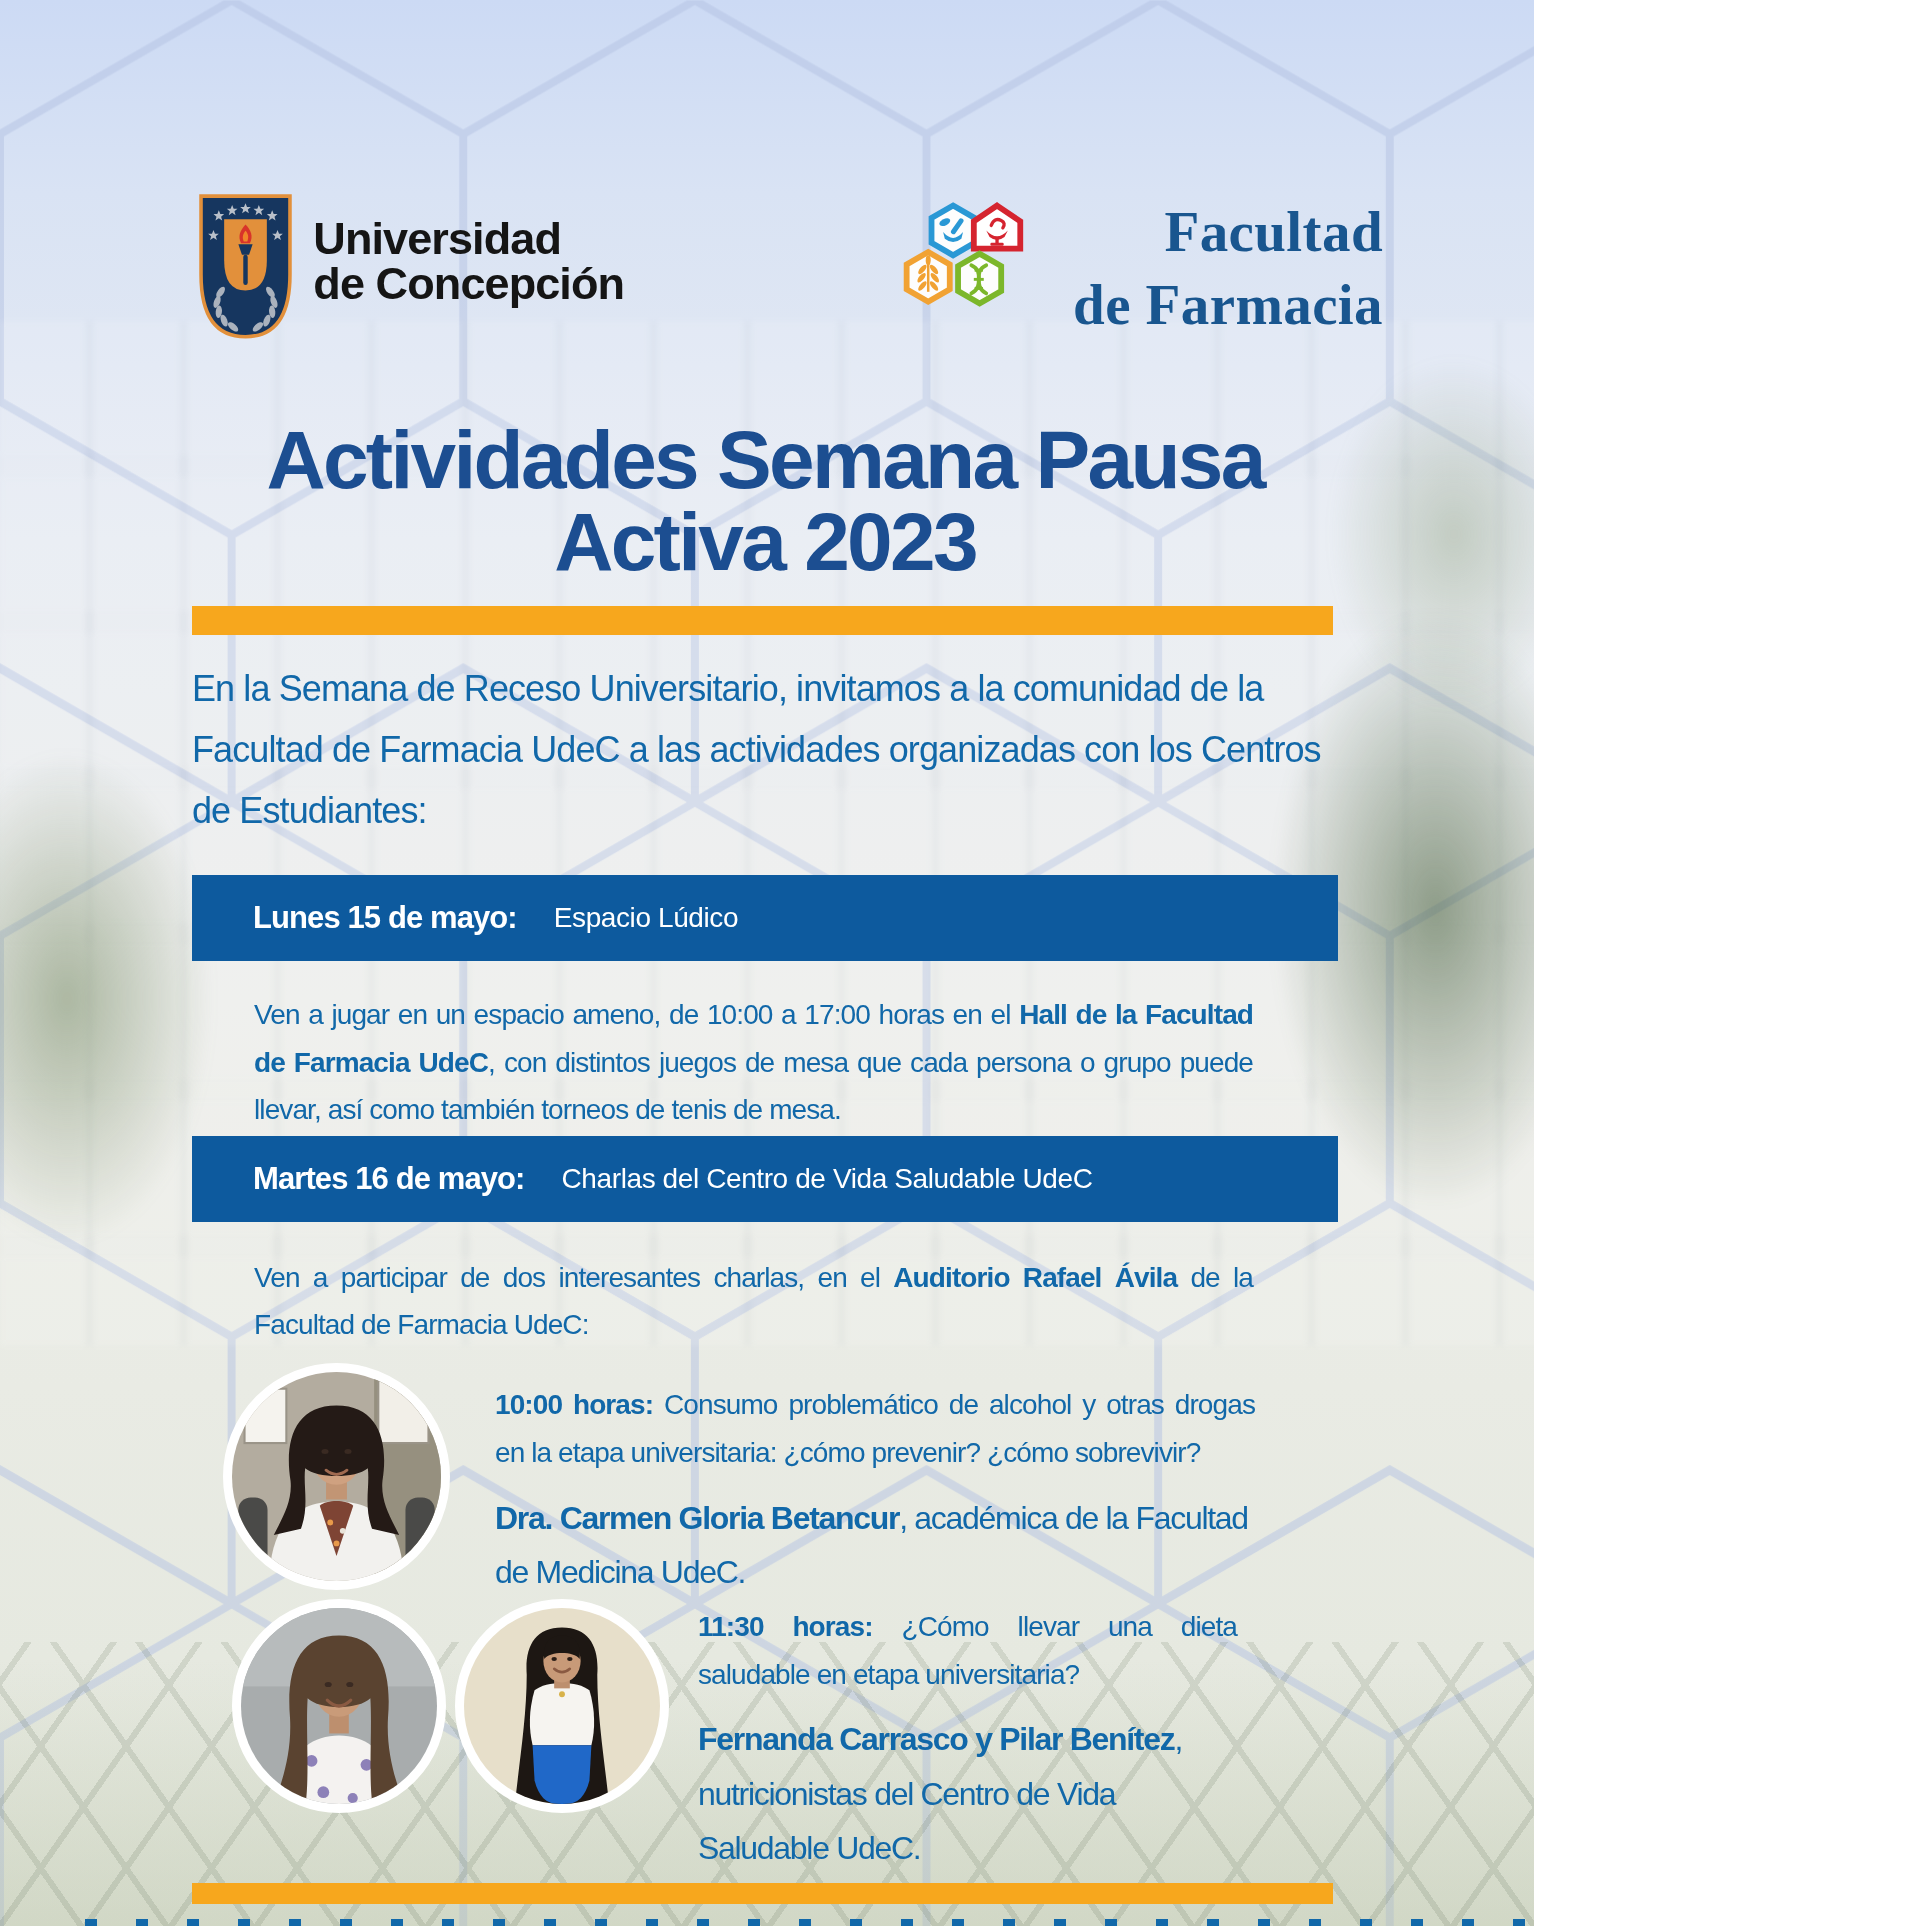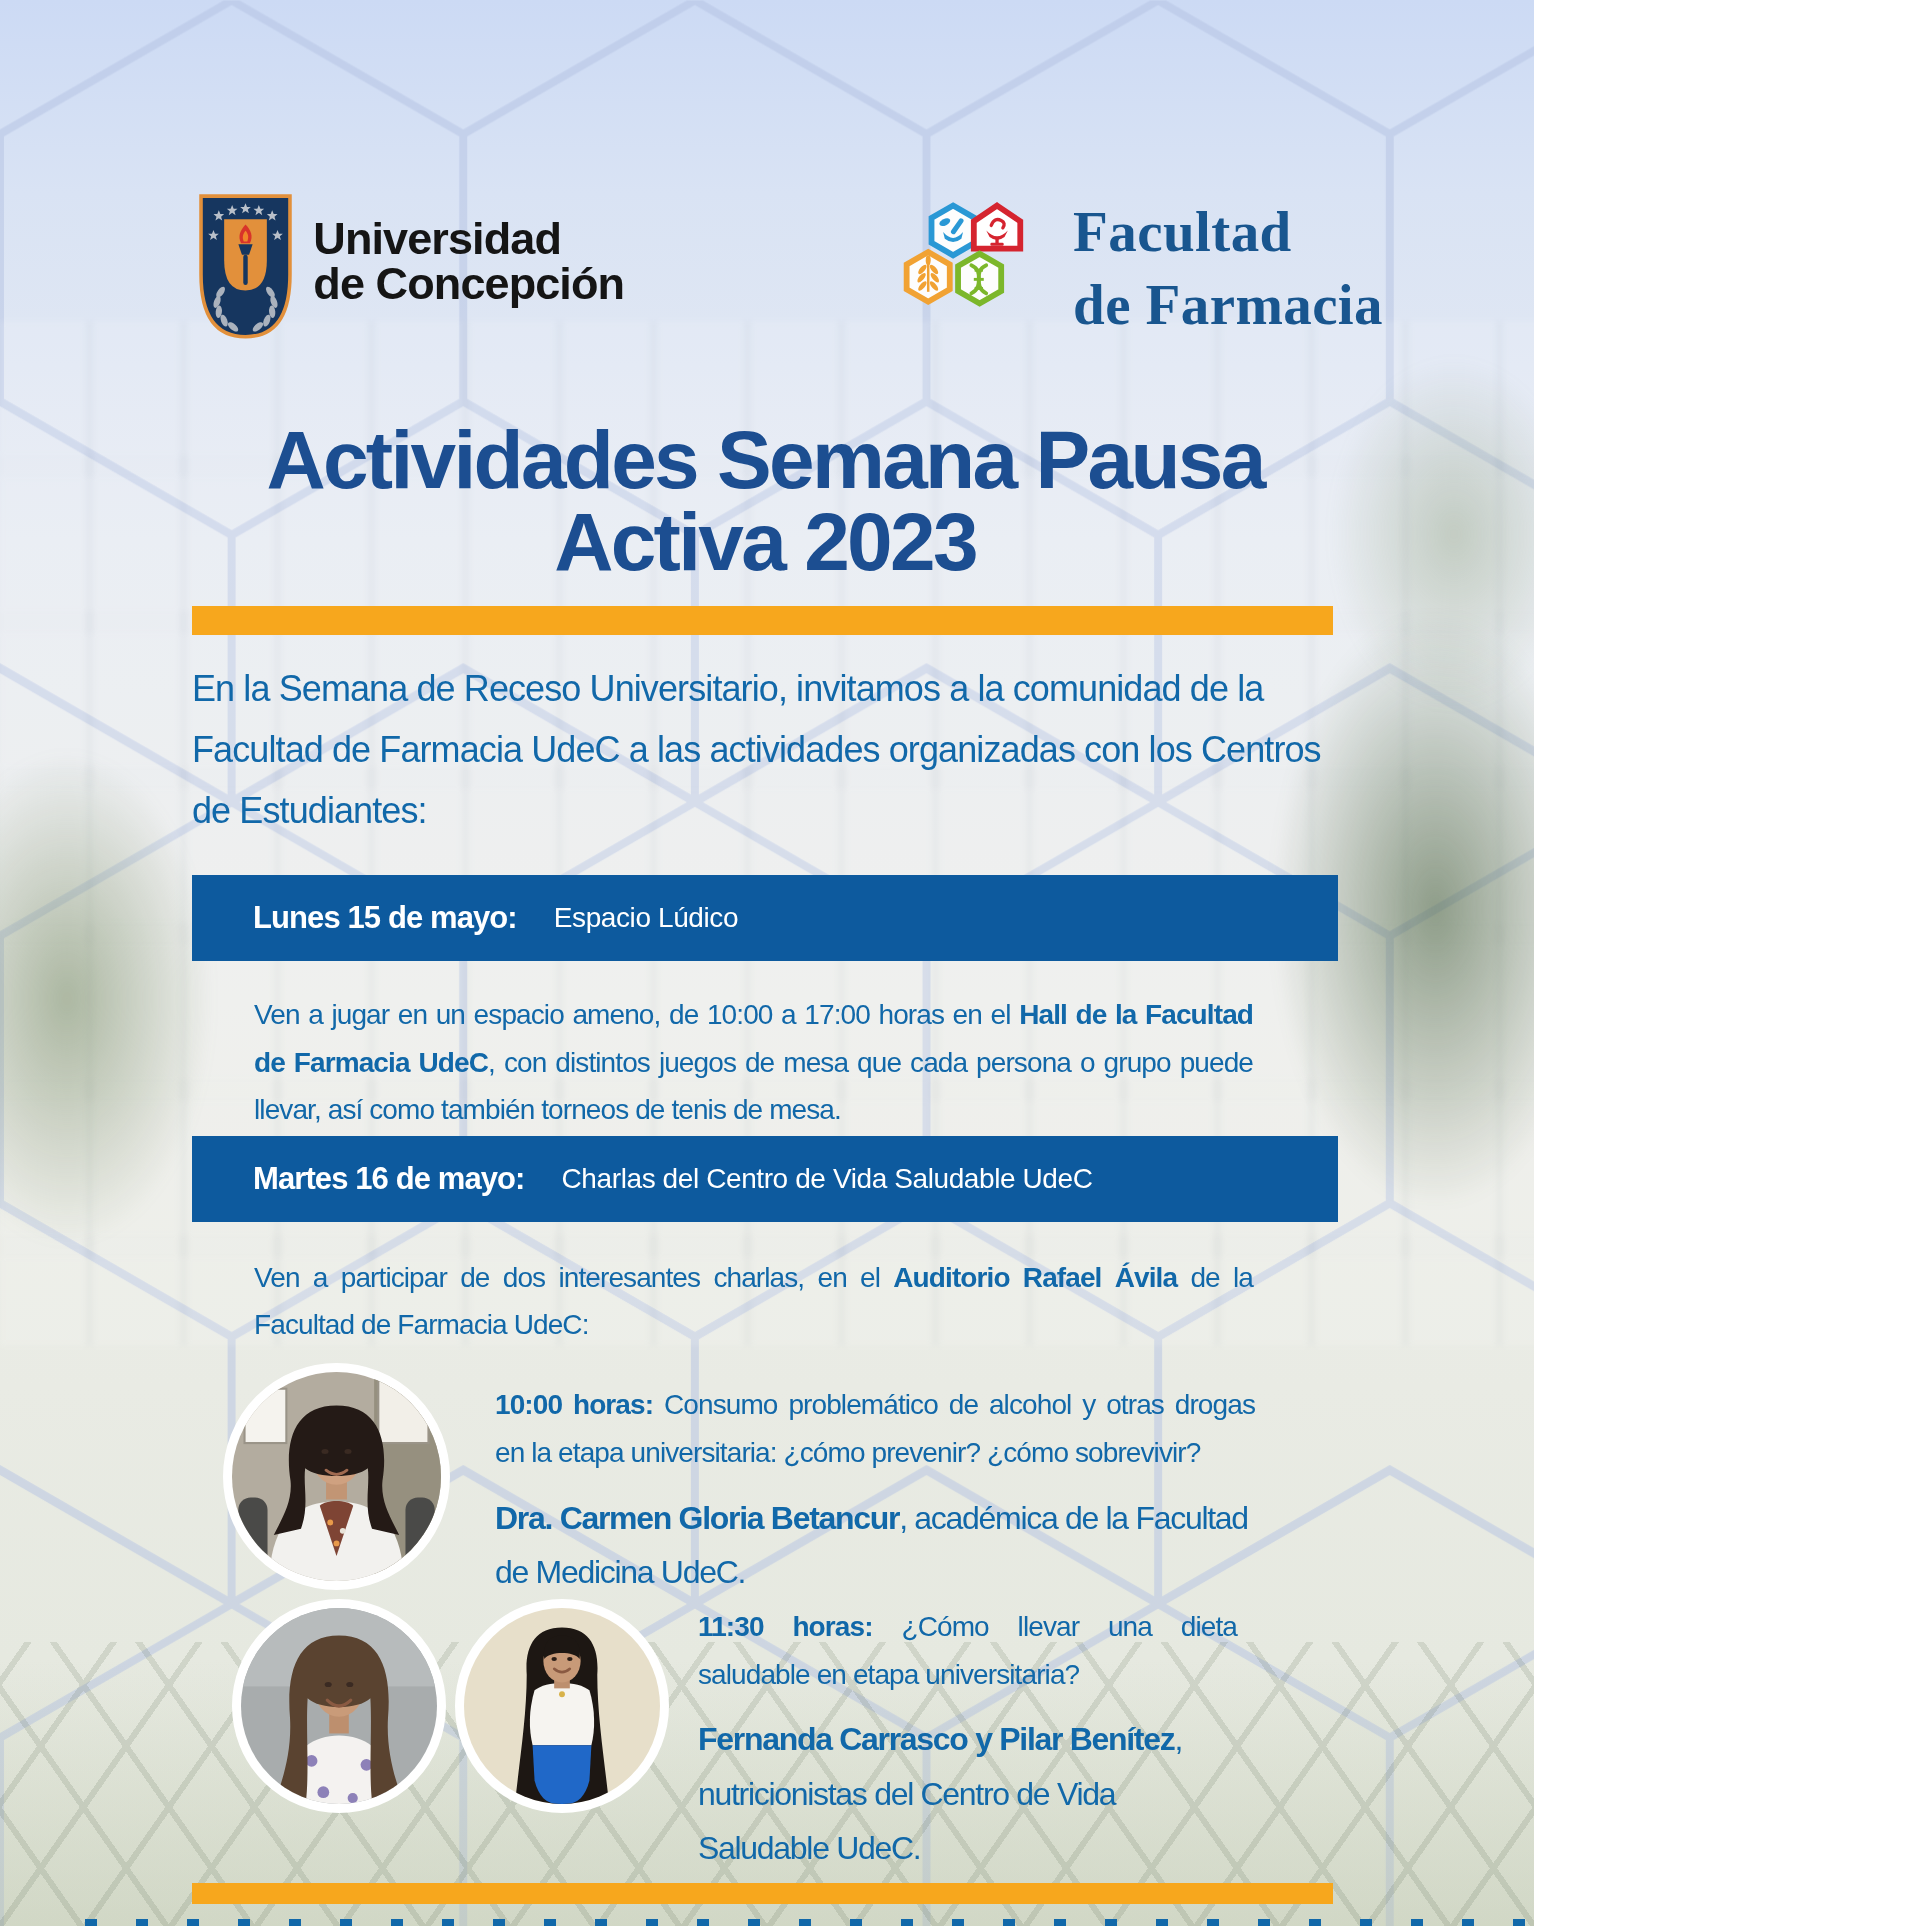--- a/index.html
+++ b/index.html
@@ -30,21 +30,21 @@
   .lattice{position:absolute;bottom:0;left:0;width:100%;height:285px;z-index:0;opacity:.15;
     background:
       repeating-linear-gradient(55deg, transparent 0 64px, #56664f 64px 70px),
       repeating-linear-gradient(-55deg, transparent 0 64px, #56664f 64px 70px);}
   .content{position:relative;z-index:2;padding:0 196px 0 192px;}
 
   
   .logos{display:flex;justify-content:space-between;align-items:flex-start;padding-top:189px;margin-right:-45px;}
   .udec{display:flex;align-items:flex-start;}
   .udec-text{margin:27px 0 0 14.3px;font-weight:bold;color:#151515;font-size:45px;line-height:1.0;letter-spacing:-0.9px;}
-  .farmacia{display:flex;align-items:center;gap:32px;margin-top:7.1px;}
+  .farmacia{display:flex;align-items:center;gap:32px;margin-top:7.1px;text-align:right;}
   .farmacia-text{font-family:"Liberation Serif", serif;font-weight:700;color:#19568f;font-size:57px;line-height:1.28;letter-spacing:0.4px;}
 
   
   .title{margin:77px 0 0 0;font-size:82px;font-weight:bold;color:var(--title-blue);letter-spacing:-2.7px;line-height:1.0;text-align:center;}
   .ybar{height:28.5px;width:1141px;background:var(--accent-yellow);margin-top:23px;}
   .ybar.bottom{height:21.4px;margin-top:7.1px;}
 
   
   .intro{margin:23px 0 0 0;font-size:36px;line-height:1.7;color:var(--text-blue);letter-spacing:-0.9px;}
   .banner{margin-top:34px;height:86px;background:var(--banner-blue);display:flex;align-items:center;gap:37px;padding-left:61px;box-sizing:border-box;}

